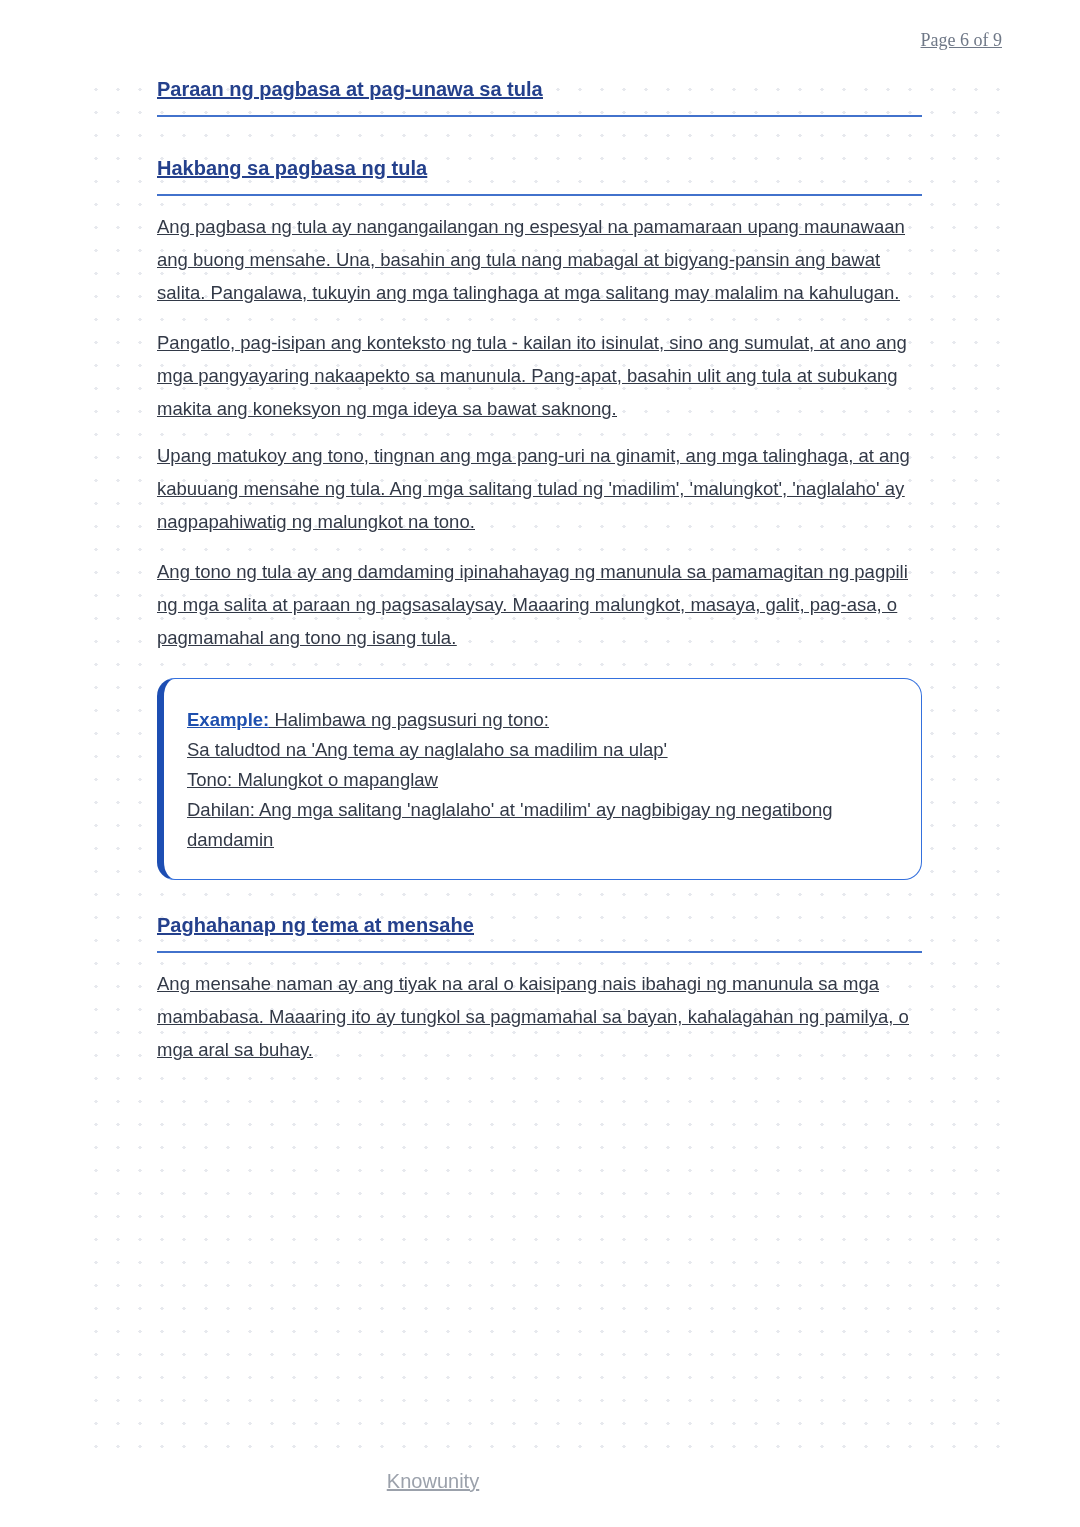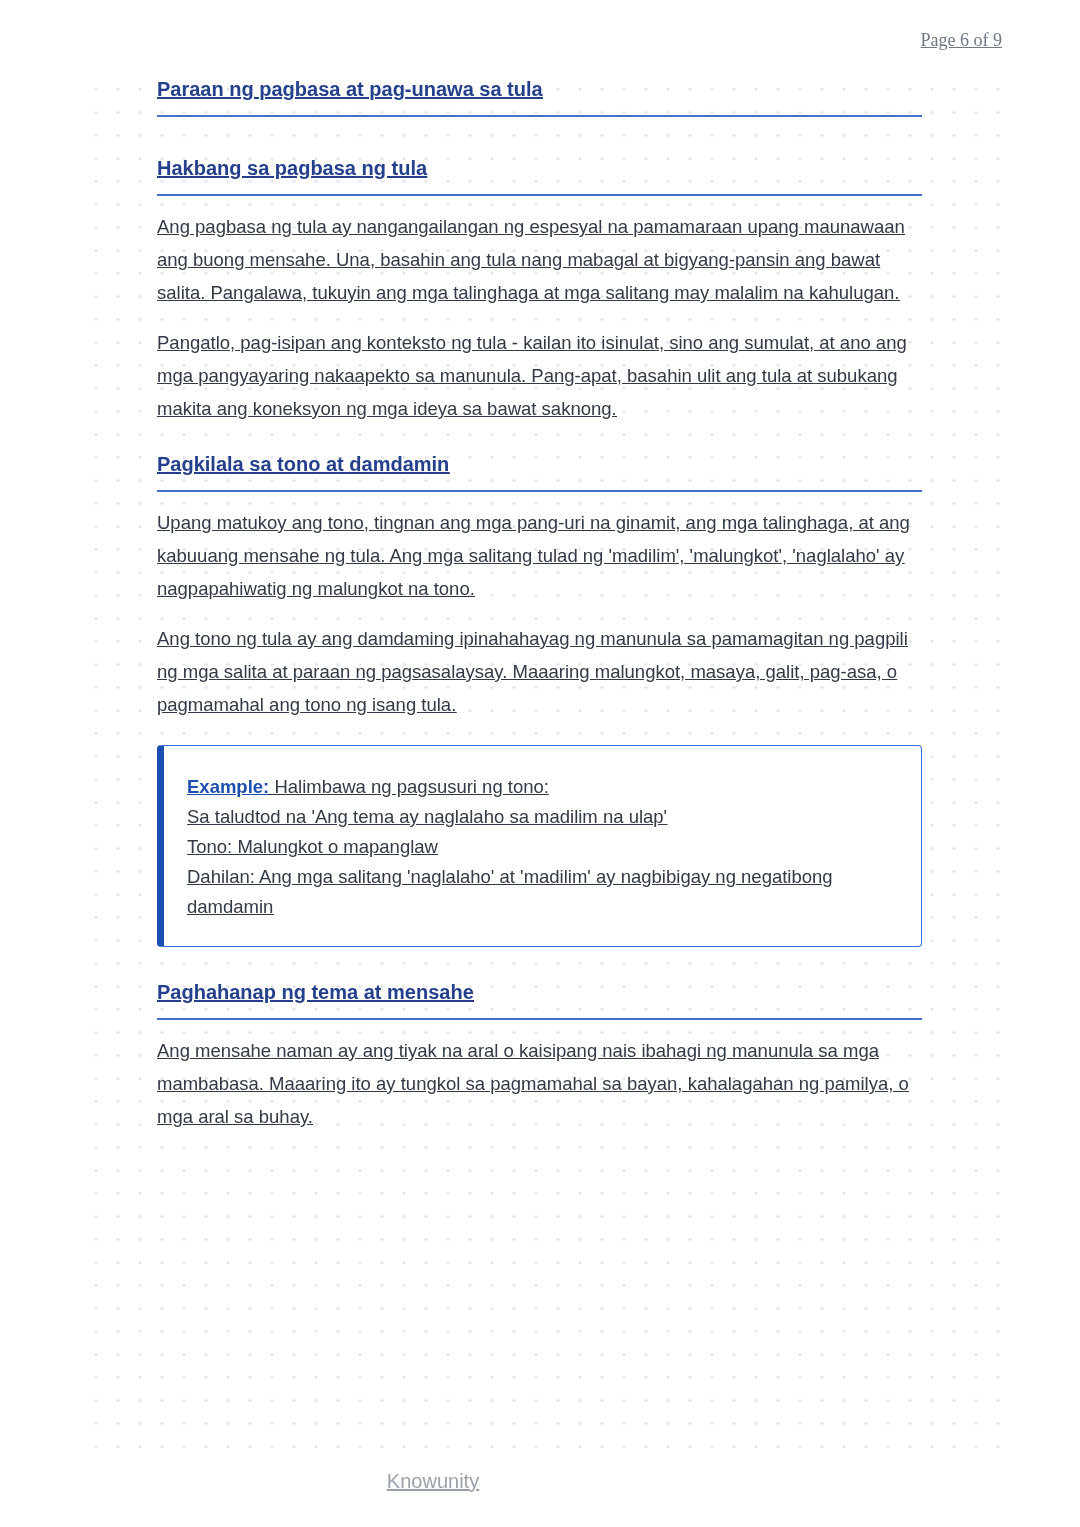--- a/index.html
+++ b/index.html
@@ -59,21 +59,21 @@
     margin:17px 0 0;
     font-size:18.5px;
     line-height:33px;
     color:var(--c-body);
   }
   section .para:first-of-type{margin-top:14px;}
   .example-box{
     margin-top:24px;
     border:1.5px solid var(--c-example-border);
     border-left:7px solid var(--c-example-bar);
-    border-radius:4px;
+    border-radius:18px;
     padding:26px 30px 24px 23px;
     background:#ffffff;
   }
   .example-line{
     font-size:18.5px;
     line-height:30px;
     color:var(--c-body);
   }
   .example-label{
     font-weight:700;
@@ -99,21 +99,20 @@
 
   <h1 class="heading heading-main">Paraan ng pagbasa at pag-unawa sa tula</h1>
 
   <section class="section-steps">
     <h2 class="heading">Hakbang sa pagbasa ng tula</h2>
     <p class="para">Ang pagbasa ng tula ay nangangailangan ng espesyal na pamamaraan upang maunawaan ang buong mensahe. Una, basahin ang tula nang mabagal at bigyang-pansin ang bawat salita. Pangalawa, tukuyin ang mga talinghaga at mga salitang may malalim na kahulugan.</p>
     <p class="para">Pangatlo, pag-isipan ang konteksto ng tula - kailan ito isinulat, sino ang sumulat, at ano ang mga pangyayaring nakaapekto sa manunula. Pang-apat, basahin ulit ang tula at subukang makita ang koneksyon ng mga ideya sa bawat saknong.</p>
   </section>
 
   <section class="section-tone">
-    <h2 class="heading">Pagkilala sa tono at damdamin</h2>
     <p class="para">Upang matukoy ang tono, tingnan ang mga pang-uri na ginamit, ang mga talinghaga, at ang kabuuang mensahe ng tula. Ang mga salitang tulad ng 'madilim', 'malungkot', 'naglalaho' ay nagpapahiwatig ng malungkot na tono.</p>
     <p class="para">Ang tono ng tula ay ang damdaming ipinahahayag ng manunula sa pamamagitan ng pagpili ng mga salita at paraan ng pagsasalaysay. Maaaring malungkot, masaya, galit, pag-asa, o pagmamahal ang tono ng isang tula.</p>
 
     <div class="example-box">
       <div class="example-line">
         <span class="example-label">Example:</span>
         <span>Halimbawa ng pagsusuri ng tono:</span>
       </div>
       <div class="example-line">Sa taludtod na 'Ang tema ay naglalaho sa madilim na ulap'</div>
       <div class="example-line">Tono: Malungkot o mapanglaw</div>

